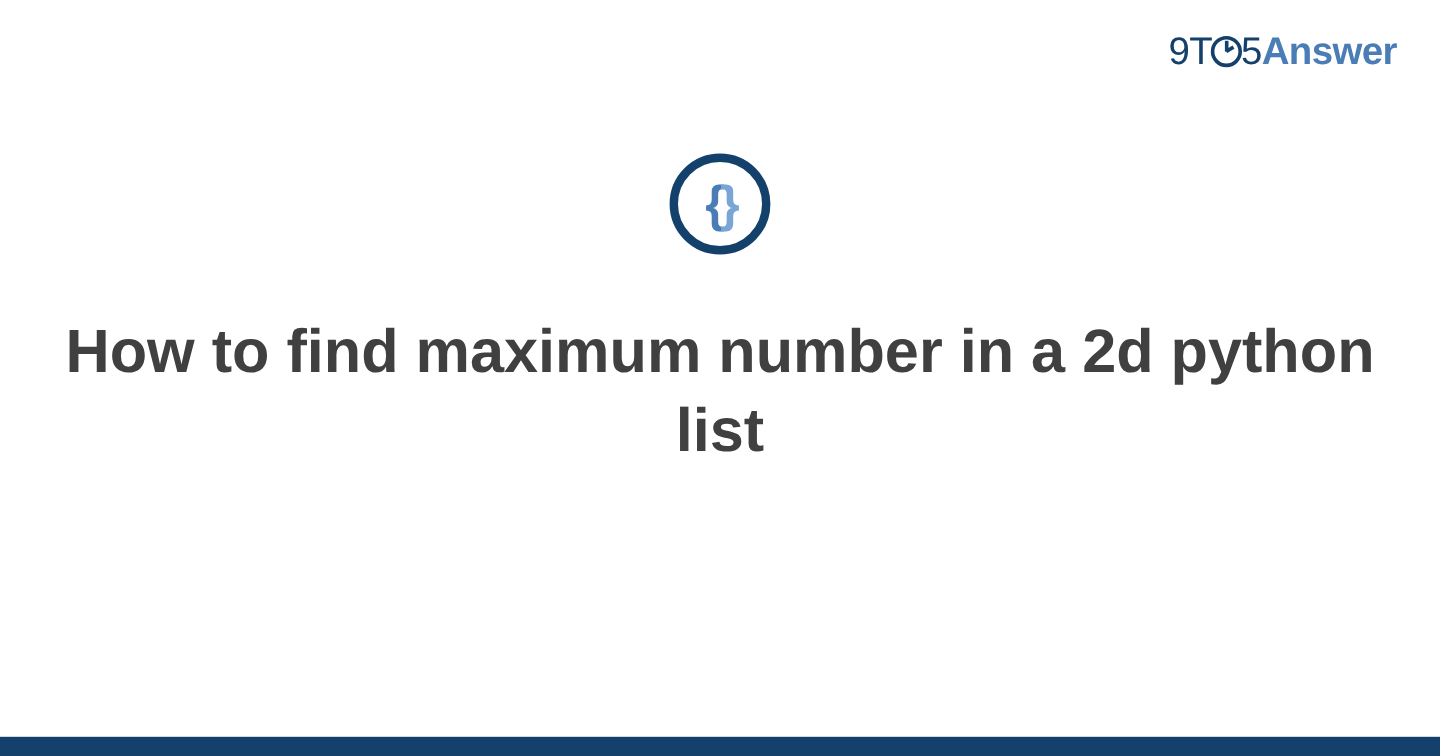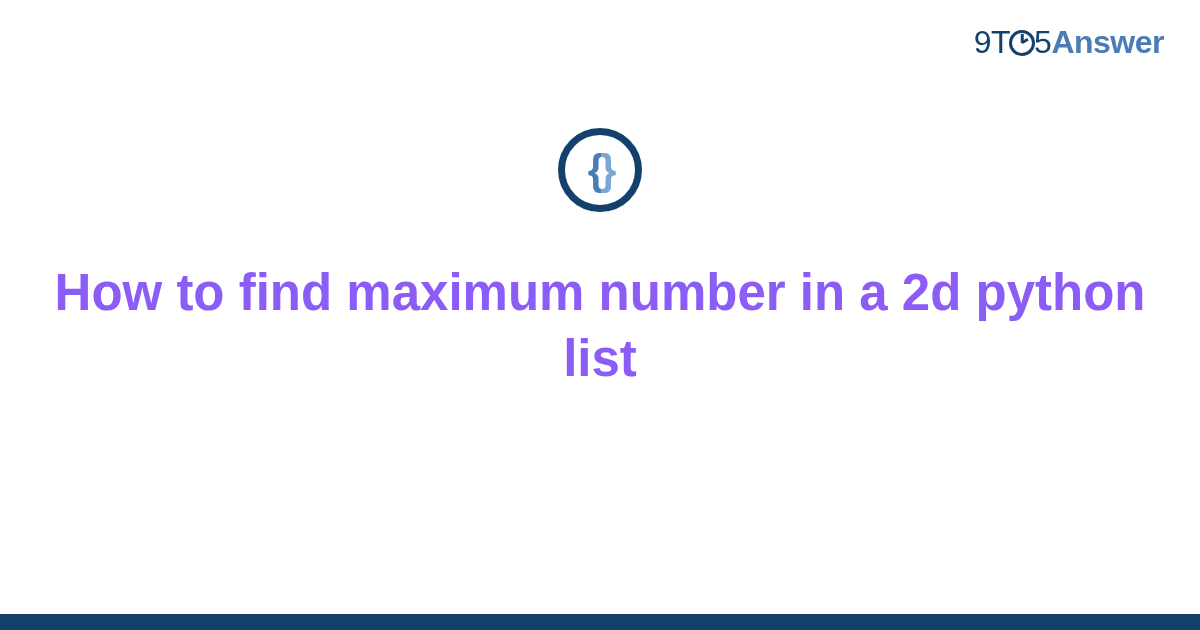--- a/index.html
+++ b/index.html
@@ -93,21 +93,21 @@
     }
     .icon-braces .lbrace {
       color: #4a7cb5;
     }
     .icon-braces .rbrace {
       color: #7aa6d6;
     }
     .title {
       font-size: 51px;
       font-weight: 700;
-      color: #8b5cf6;
+      color: #404040;
       line-height: 1.3;
       padding: 0 48px;
     }
     .footer-bar {
       position: absolute;
       bottom: 0;
       left: 0;
       right: 0;
       height: 16px;
       background: #14406c;

